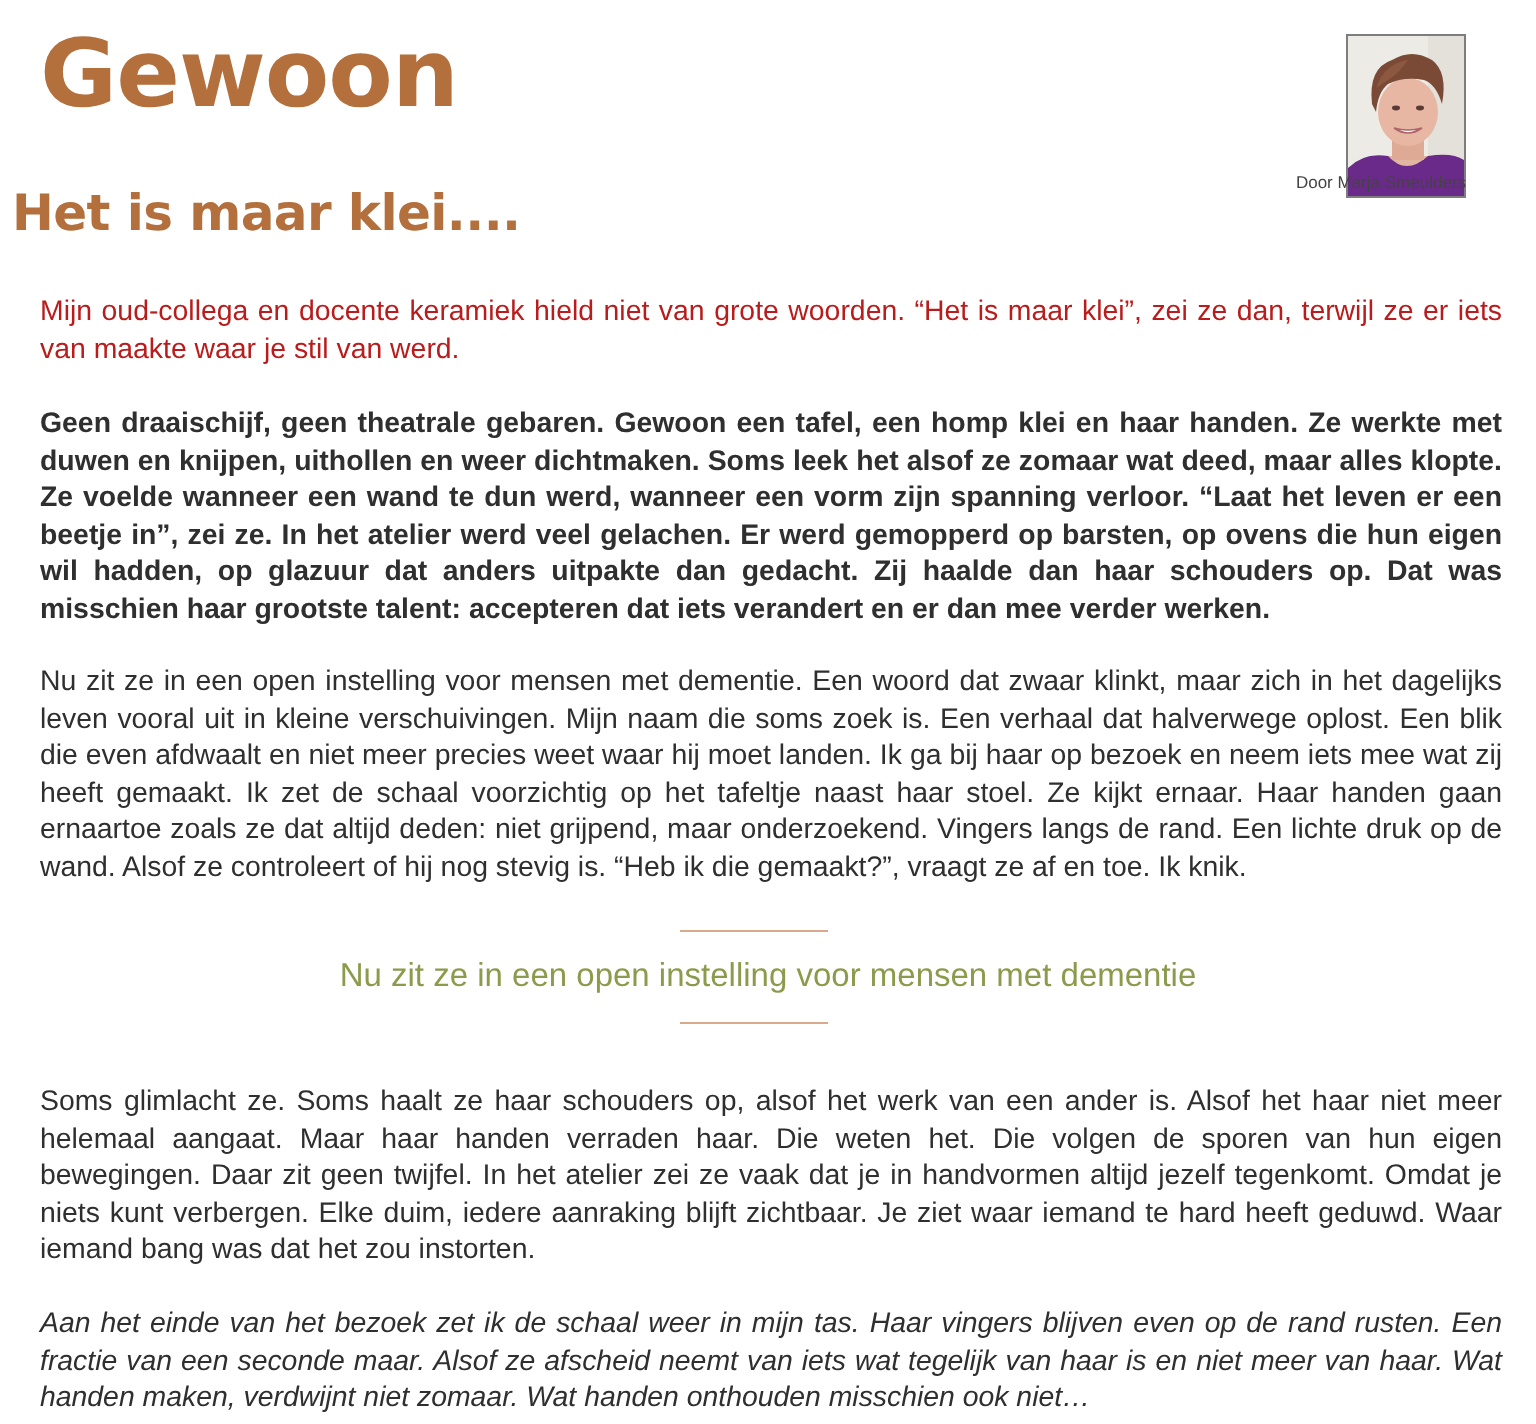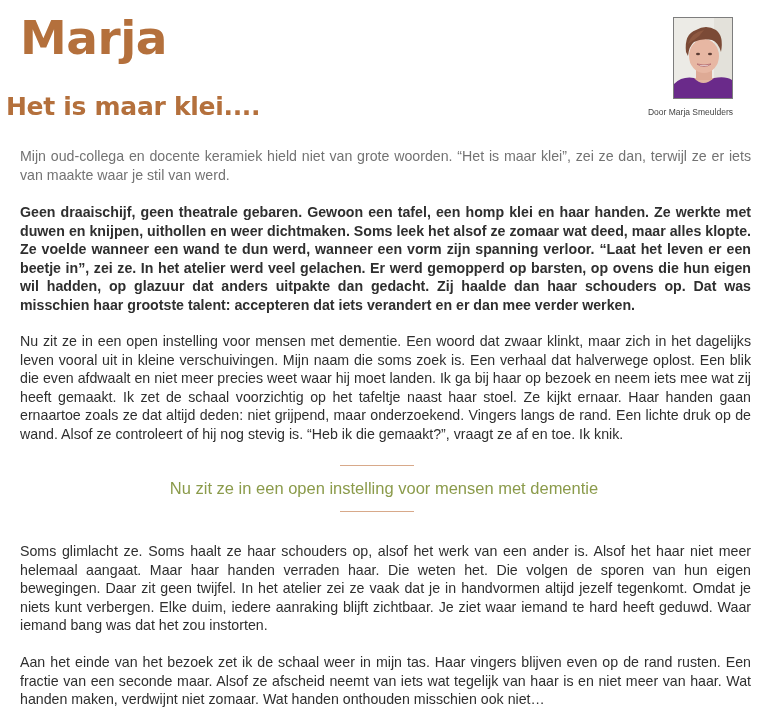--- a/index.html
+++ b/index.html
@@ -50,41 +50,41 @@
       top: 0;
       width: 58px;
       height: 80px;
       border: 1px solid #7d7d7d;
       overflow: hidden;
       background: #ecebe6;
     }
     .author-caption {
       position: absolute;
       left: 0;
-      top: 90px;
+      top: 69px;
       width: 103px;
       font-size: 8.5px;
       color: #444;
       white-space: nowrap;
     }
     .body-text {
       position: absolute;
       left: 20px;
       width: 731px;
       margin: 0;
       font-size: 14.2px;
       line-height: 18.6px;
       text-align: justify;
       color: #2f2f2f;
     }
     .p1 { top: 147px; }
     .p2 { top: 203px; font-weight: bold; }
     .p3 { top: 332px; }
     .p4 { top: 542px; }
-    .p5 { top: 653px; }
+    .p5 { top: 653px; font-style: italic; }
 
     .pull-rule {
       position: absolute;
       left: 340px;
       width: 74px;
       height: 0;
       border-top: 1.5px solid #d8a98a;
     }
     .rule-top { top: 465px; }
     .rule-bottom { top: 511px; }
@@ -95,21 +95,21 @@
       top: 477px;
       text-align: center;
       font-size: 16.5px;
       line-height: 22px;
       margin: 0;
     }
   </style>
 </head>
 <body>
 
-<h1 class="page-title" style="color: rgb(180, 112, 60);">Marja</h1>
+<h1 class="page-title" style="color: rgb(180, 112, 60);">Gewoon</h1>
 <h2 class="article-title" style="color: rgb(180, 112, 60);">Het is maar klei....</h2>
 
 <div class="author-box">
   <div class="author-photo" title="Portret van Marja Smeulders">
     <svg width="58" height="80" viewBox="0 0 58 80">
       <rect x="0" y="0" width="58" height="80" fill="#ecebe6"></rect>
       <rect x="40" y="0" width="18" height="80" fill="#e3e1da"></rect>
 
       <path d="M0 80 L0 66 Q8 58 20 60 L40 60 Q52 58 58 62 L58 80 Z" fill="#6a2a8a"></path>
       <path d="M20 60 Q29 70 40 60 Z" fill="#e2b5a2"></path>
@@ -123,21 +123,21 @@
 
       <ellipse cx="24" cy="36" rx="2" ry="1.2" fill="#5a3b33"></ellipse>
       <ellipse cx="36" cy="36" rx="2" ry="1.2" fill="#5a3b33"></ellipse>
 
       <path d="M23 46 Q30 51 37 46 Q30 48 23 46 Z" fill="#ffffff" stroke="#b0646a" stroke-width="0.8"></path>
     </svg>
   </div>
   <div class="author-caption">Door Marja Smeulders</div>
 </div>
 
-<p class="body-text p1" style="color: #737373;">Mijn oud-collega en docente keramiek hield niet van grote woorden. “Het is maar klei”, zei ze dan, terwijl ze er iets van maakte waar je stil van werd.</p>
+<p class="body-text p1" style="color: #b91c1c;">Mijn oud-collega en docente keramiek hield niet van grote woorden. “Het is maar klei”, zei ze dan, terwijl ze er iets van maakte waar je stil van werd.</p>
 <p class="body-text p2" style="color: rgb(47, 47, 47);">Geen draaischijf, geen theatrale gebaren. Gewoon een tafel, een homp klei en haar handen. Ze werkte met duwen en knijpen, uithollen en weer dichtmaken. Soms leek het alsof ze zomaar wat deed, maar alles klopte. Ze voelde wanneer een wand te dun werd, wanneer een vorm zijn spanning verloor. “Laat het leven er een beetje in”, zei ze. In het atelier werd veel gelachen. Er werd gemopperd op barsten, op ovens die hun eigen wil hadden, op glazuur dat anders uitpakte dan gedacht. Zij haalde dan haar schouders op. Dat was misschien haar grootste talent: accepteren dat iets verandert en er dan mee verder werken.</p>
 <p class="body-text p3" style="color: rgb(47, 47, 47);">Nu zit ze in een open instelling voor mensen met dementie. Een woord dat zwaar klinkt, maar zich in het dagelijks leven vooral uit in kleine verschuivingen. Mijn naam die soms zoek is. Een verhaal dat halverwege oplost. Een blik die even afdwaalt en niet meer precies weet waar hij moet landen. Ik ga bij haar op bezoek en neem iets mee wat zij heeft gemaakt. Ik zet de schaal voorzichtig op het tafeltje naast haar stoel. Ze kijkt ernaar. Haar handen gaan ernaartoe zoals ze dat altijd deden: niet grijpend, maar onderzoekend. Vingers langs de rand. Een lichte druk op de wand. Alsof ze controleert of hij nog stevig is. “Heb ik die gemaakt?”, vraagt ze af en toe. Ik knik.</p>
 
 <div class="pull-rule rule-top" style="border-top-color: rgb(216, 169, 138);"></div>
 <p class="pull-quote" style="color: rgb(139, 155, 75);">Nu zit ze in een open instelling voor mensen met dementie</p>
 <div class="pull-rule rule-bottom" style="border-top-color: rgb(216, 169, 138);"></div>
 
 <p class="body-text p4" style="color: rgb(47, 47, 47);">Soms glimlacht ze. Soms haalt ze haar schouders op, alsof het werk van een ander is. Alsof het haar niet meer helemaal aangaat. Maar haar handen verraden haar. Die weten het. Die volgen de sporen van hun eigen bewegingen. Daar zit geen twijfel. In het atelier zei ze vaak dat je in handvormen altijd jezelf tegenkomt. Omdat je niets kunt verbergen. Elke duim, iedere aanraking blijft zichtbaar. Je ziet waar iemand te hard heeft geduwd. Waar iemand bang was dat het zou instorten.</p>
 <p class="body-text p5" style="color: rgb(47, 47, 47);">Aan het einde van het bezoek zet ik de schaal weer in mijn tas. Haar vingers blijven even op de rand rusten. Een fractie van een seconde maar. Alsof ze afscheid neemt van iets wat tegelijk van haar is en niet meer van haar. Wat handen maken, verdwijnt niet zomaar. Wat handen onthouden misschien ook niet…</p>
 

